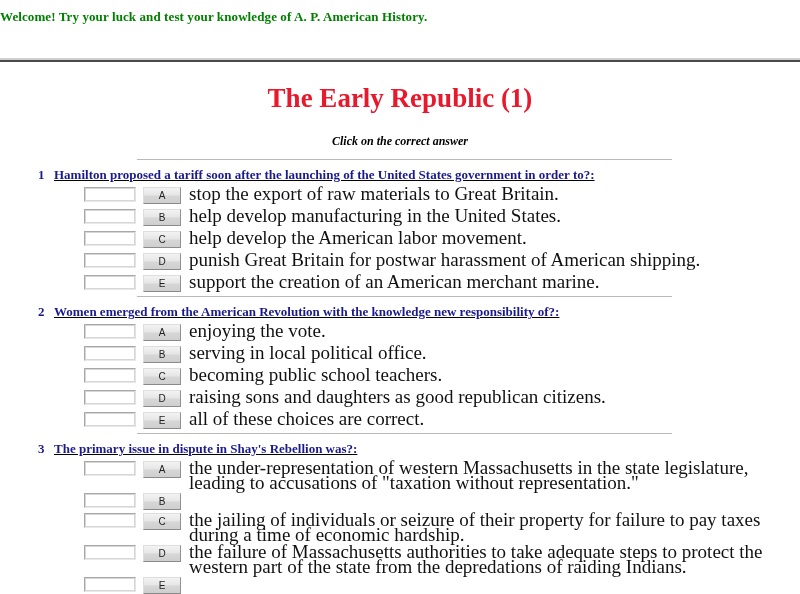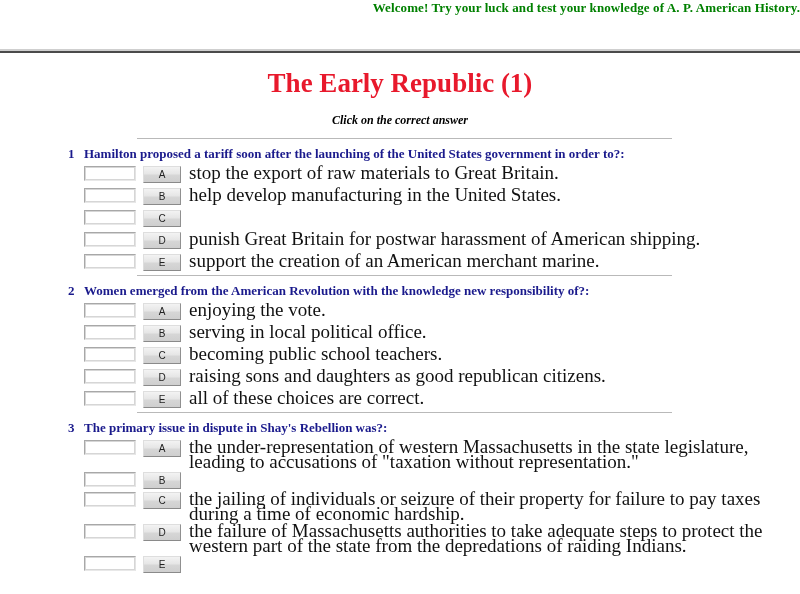--- a/index.html
+++ b/index.html
@@ -12,21 +12,22 @@
     width: 800px;
     height: 594px;
     overflow: hidden;
     font-family: "Liberation Serif", "DejaVu Serif", serif;
     font-size: 13px;
     color: #000000;
   }
 
   
   .welcome-bar {
-    text-align: right;
+    padding-top: 9px;
+    text-align: left;
   }
   .welcome-text {
     font-family: "Liberation Serif", "DejaVu Serif", serif;
     font-size: 13px;
     font-weight: bold;
     color: #008000;
     letter-spacing: 0.1px;
   }
 
   .top-rule {
@@ -41,21 +42,21 @@
 
   .title-block {
     text-align: center;
     padding-top: 15px;
   }
   .page-title {
     font-family: "Liberation Serif", "DejaVu Serif", serif;
     font-size: 27px;
     font-weight: bold;
     color: #e8192c;
-    margin: 0;
+    margin: 6px;
     line-height: 30px;
   }
   .subtitle {
     font-family: "Liberation Serif", "DejaVu Serif", serif;
     font-size: 12px;
     font-weight: bold;
     font-style: italic;
     color: #000000;
     margin: 0;
     padding-top: 15px;
@@ -73,23 +74,24 @@
     margin: 0 0 0 137px;
     width: 535px;
   }
 
   .question-block {
     padding-top: 7px;
   }
 
   .question-head {
     display: block;
-    padding-left: 68px;
+    padding-left: 38px;
     padding-bottom: 3px;
     white-space: nowrap;
+    text-decoration: underline;
   }
   .q-num {
     font-family: "Liberation Serif", "DejaVu Serif", serif;
     font-size: 13px;
     font-weight: bold;
     color: #1a1a8c;
     display: inline-block;
     width: 16px;
   }
   .q-text {
@@ -177,20 +179,21 @@
         <span class="ans-text">stop the export of raw materials to Great Britain.</span>
       </div>
       <div class="answer-row">
         <input type="text" class="ans-input" style="">
         <button class="ans-btn">B</button>
         <span class="ans-text">help develop manufacturing in the United States.</span>
       </div>
       <div class="answer-row">
         <input type="text" class="ans-input" style="">
         <button class="ans-btn">C</button>
+        <span class="ans-text">help develop the American labor movement.</span>
       </div>
       <div class="answer-row">
         <input type="text" class="ans-input" style="">
         <button class="ans-btn">D</button>
         <span class="ans-text">punish Great Britain for postwar harassment of American shipping.</span>
       </div>
       <div class="answer-row">
         <input type="text" class="ans-input" style="">
         <button class="ans-btn">E</button>
         <span class="ans-text">support the creation of an American merchant marine.</span>

